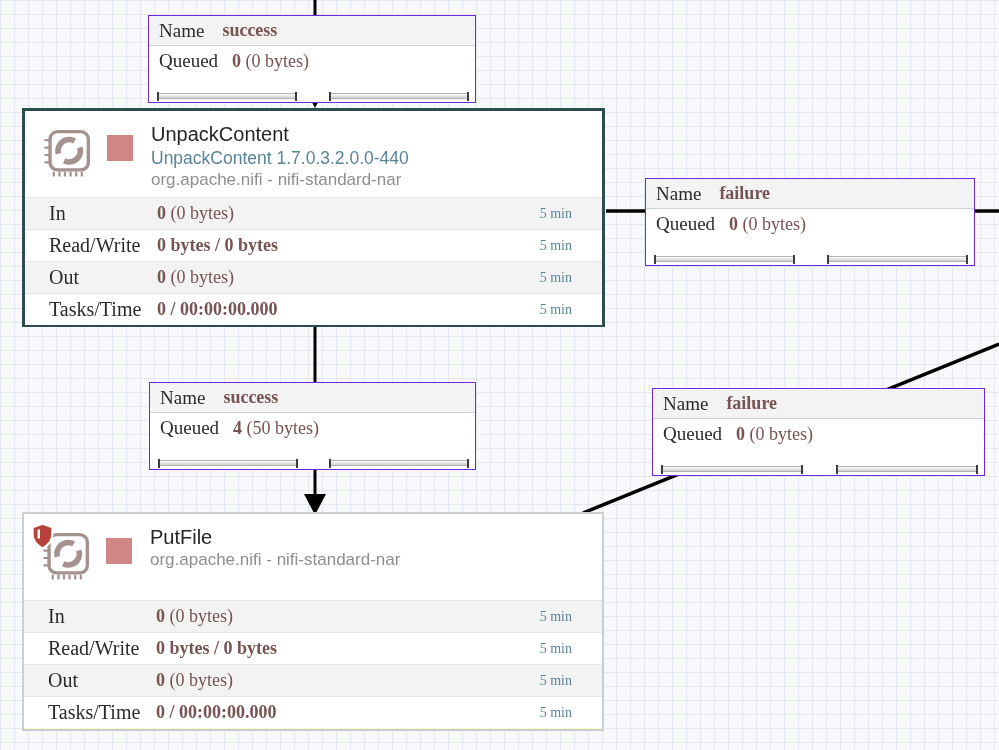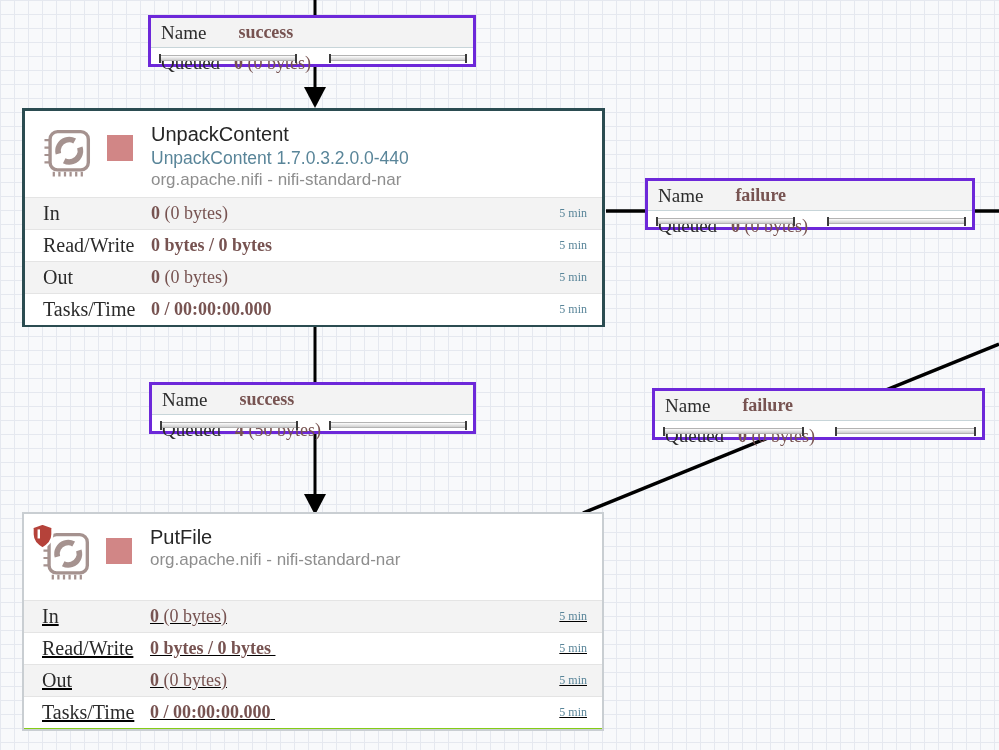--- a/index.html
+++ b/index.html
@@ -9,52 +9,52 @@
     background-image:
       linear-gradient(#e5e8ef 1.5px, transparent 1.5px),
       linear-gradient(90deg, #e5e8ef 1.5px, transparent 1.5px);
     background-size:14px 14px;
     font-family:"Liberation Sans", sans-serif;
   }
   #wires{position:absolute;left:0;top:0;z-index:1;}
 
   
   .processor{
-    position:absolute;z-index:2;background:#84cc16;box-sizing:border-box;
+    position:absolute;z-index:2;background:#fef9c3;box-sizing:border-box;
   }
   .processor.selected{border:3px solid #2b4c51;}
-  .processor.normal{border:2px solid #c9ced2;text-decoration:underline;}
+  .processor.normal{border:2px solid #c9ced2;}
   .proc-header{position:relative;height:86px;background:#fff;}
   .proc-icon{position:absolute;left:12px;top:16px;width:56px;height:56px;}
   .shield-badge{position:absolute;left:6px;top:8px;width:25px;height:28px;}
   .run-state{position:absolute;left:82px;top:24px;width:26px;height:26px;background:#d18686;}
   .proc-text{position:absolute;left:126px;top:10px;}
   .proc-title{font-size:20px;color:#262626;line-height:26px;}
   .proc-type{font-size:17.5px;color:#598599;line-height:23px;}
   .proc-bundle{font-size:17px;color:#8e8e8e;line-height:19px;}
   .stat-row{
     height:32px;display:flex;align-items:center;box-sizing:border-box;
     font-family:"Liberation Serif", serif;border-top:1px solid #e4e4e4;
   }
   .stat-row.alt{background:#f3f3f3;}
   .stat-row.plain{background:#ffffff;}
-  .stat-label{font-size:20px;color:#2b2b2b;padding-left:18px;min-width:104px;}
+  .stat-label{font-size:20px;color:#2b2b2b;padding-left:24px;min-width:104px;}
   .stat-value{font-size:18px;color:#775351;margin-left:4px;white-space:nowrap;}
   .stat-value b{font-weight:700;}
-  .stat-window{margin-left:auto;font-size:12px;color:#598599;padding-right:15px;}
+  .stat-window{margin-left:auto;font-size:14px;color:#598599;padding-right:30px;}
 
   
   .conn-label{
-    position:absolute;z-index:3;background:#fff;border:3px solid #6d28d9;
-    box-sizing:border-box;font-family:"Liberation Serif", serif;height:52px;
+    position:absolute;z-index:3;background:#fff;border:1px solid #6d28d9;
+    box-sizing:border-box;font-family:"Liberation Serif", serif;height:88px;
   }
   .conn-row{height:30px;display:flex;align-items:center;padding-left:10px;box-sizing:border-box;}
   .conn-row.name-row{background:#f3f3f3;border-bottom:1px solid #c7d5d9;}
   .conn-key{font-size:19px;color:#2b2b2b;}
-  .conn-val{font-size:18px;color:#775351;font-weight:700;margin-left:32px;}
+  .conn-val{font-size:18px;color:#775351;font-weight:700;margin-left:18px;}
   .queued-val{font-size:18px;color:#775351;margin-left:14px;white-space:nowrap;}
   .queued-val b{font-weight:700;}
   .bp{position:absolute;bottom:3px;height:6px;background:linear-gradient(#fdfdfd,#cfcfcf);
       border:1px solid #b3b3b3;box-sizing:border-box;}
   .bp .tick{position:absolute;width:2px;height:9px;background:#3c3c3c;top:-2px;}
   .bp .tick.l{left:-1px;} .bp .tick.r{right:-1px;}
   .bp.obj{left:8px;width:43%;} .bp.dat{right:6px;width:43%;}
 </style>
 </head>
 <body>

